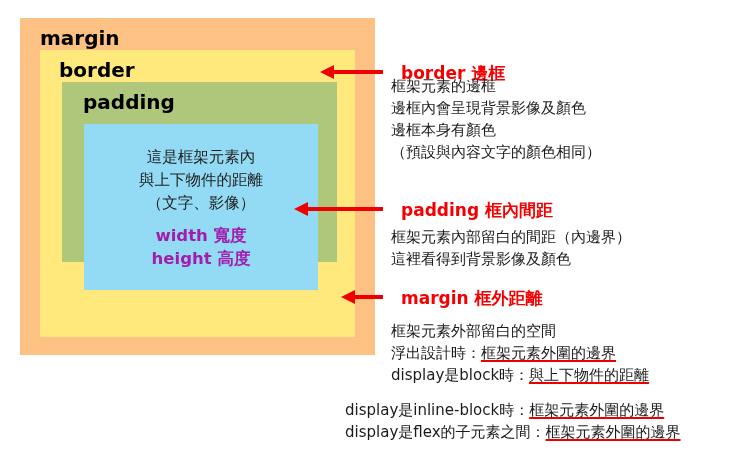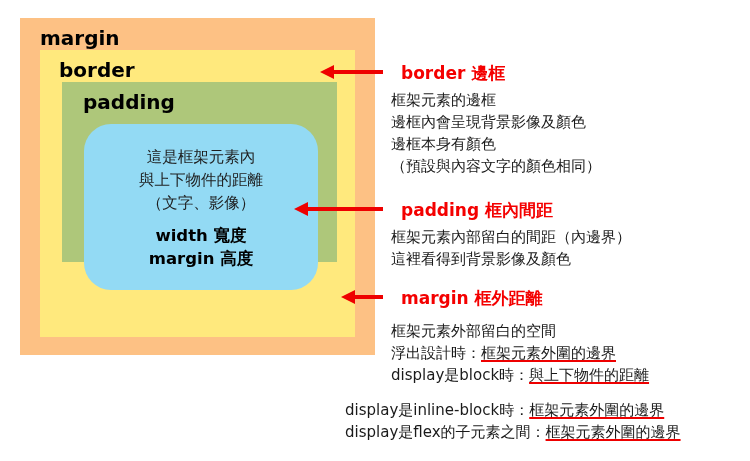--- a/index.html
+++ b/index.html
@@ -49,21 +49,21 @@
     text-align:center;
     color:#1d1d1d;
     font-size:15.5px;
     line-height:23px;
     white-space:nowrap;
   }
   .content-text .cjk{display:block;}
   .content-dim{
     position:absolute;left:0;top:100px;width:234px;
     text-align:center;
-    color:#000000;
+    color:#a21caf;
     font-weight:bold;
     font-size:16.5px;
     line-height:23px;
     white-space:nowrap;
   }
   .content-dim span{display:block;}
 
   
   .arrow{position:absolute;height:16px;}
   .arrow .shaft{
@@ -104,29 +104,29 @@
 
   <div class="box-margin" style="background:#fdc184;">
     <div class="lbl lbl-margin">margin</div>
 
     <div class="box-border" style="background:#ffe97d;">
       <div class="lbl lbl-border">border</div>
 
       <div class="box-padding" style="background:#aec77a;">
         <div class="lbl lbl-padding">padding</div>
 
-        <div class="box-content" style="background:#93daf4;border-radius:27px;">
+        <div class="box-content" style="background:#93daf4;">
           <div class="content-text">
             <span class="cjk">這是框架元素內</span>
             <span class="cjk">與上下物件的距離</span>
             <span class="cjk">（文字、影像）</span>
           </div>
           <div class="content-dim">
             <span>width 寬度</span>
-            <span>margin 高度</span>
+            <span>height 高度</span>
           </div>
         </div>
       </div>
     </div>
   </div>
 
   <div class="arrow" style="left:320px;top:64px;width:63px;">
     <div class="head"></div>
     <div class="shaft" style="width:51px;"></div>
   </div>
@@ -135,21 +135,21 @@
     <div class="head"></div>
     <div class="shaft" style="width:77px;"></div>
   </div>
 
   <div class="arrow" style="left:341px;top:289px;width:42px;">
     <div class="head"></div>
     <div class="shaft" style="width:30px;"></div>
   </div>
 
   <div class="ann-title" style="left:389px;top:62px;">border 邊框</div>
-  <div class="ann-body" style="left:391px;top:89px;">
+  <div class="ann-body" style="left:391px;top:75px;">
     <span class="line">框架元素的邊框</span>
     <span class="line">邊框內會呈現背景影像及顏色</span>
     <span class="line">邊框本身有顏色</span>
     <span class="line">（預設與內容文字的顏色相同）</span>
   </div>
 
   <div class="ann-title" style="left:389px;top:199px;">padding 框內間距</div>
   <div class="ann-body" style="left:391px;top:226px;">
     <span class="line">框架元素內部留白的間距（內邊界）</span>
     <span class="line">這裡看得到背景影像及顏色</span>

